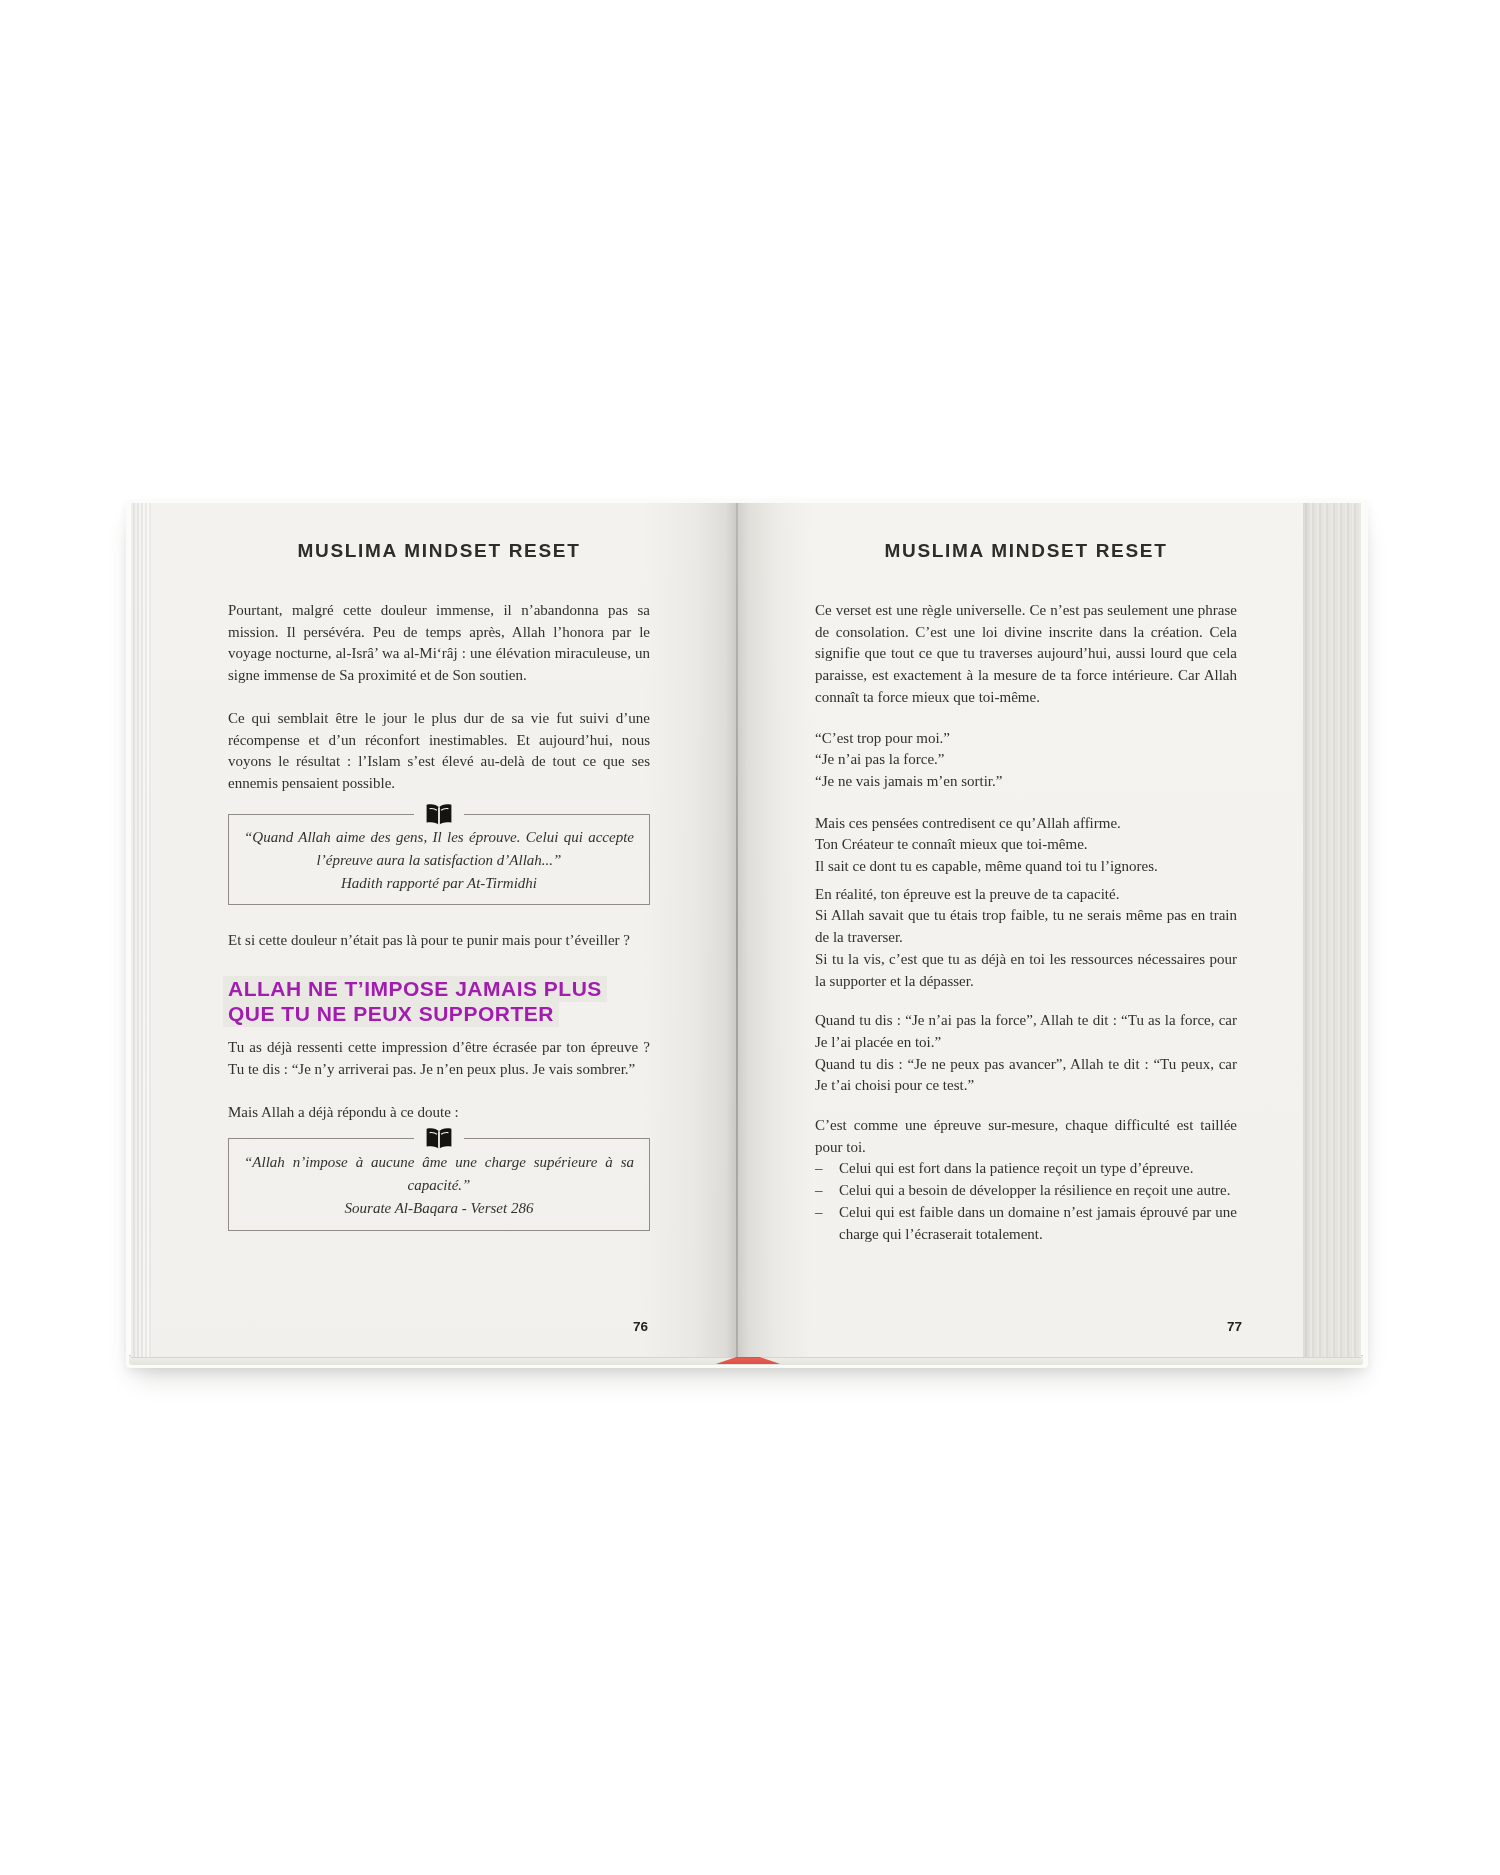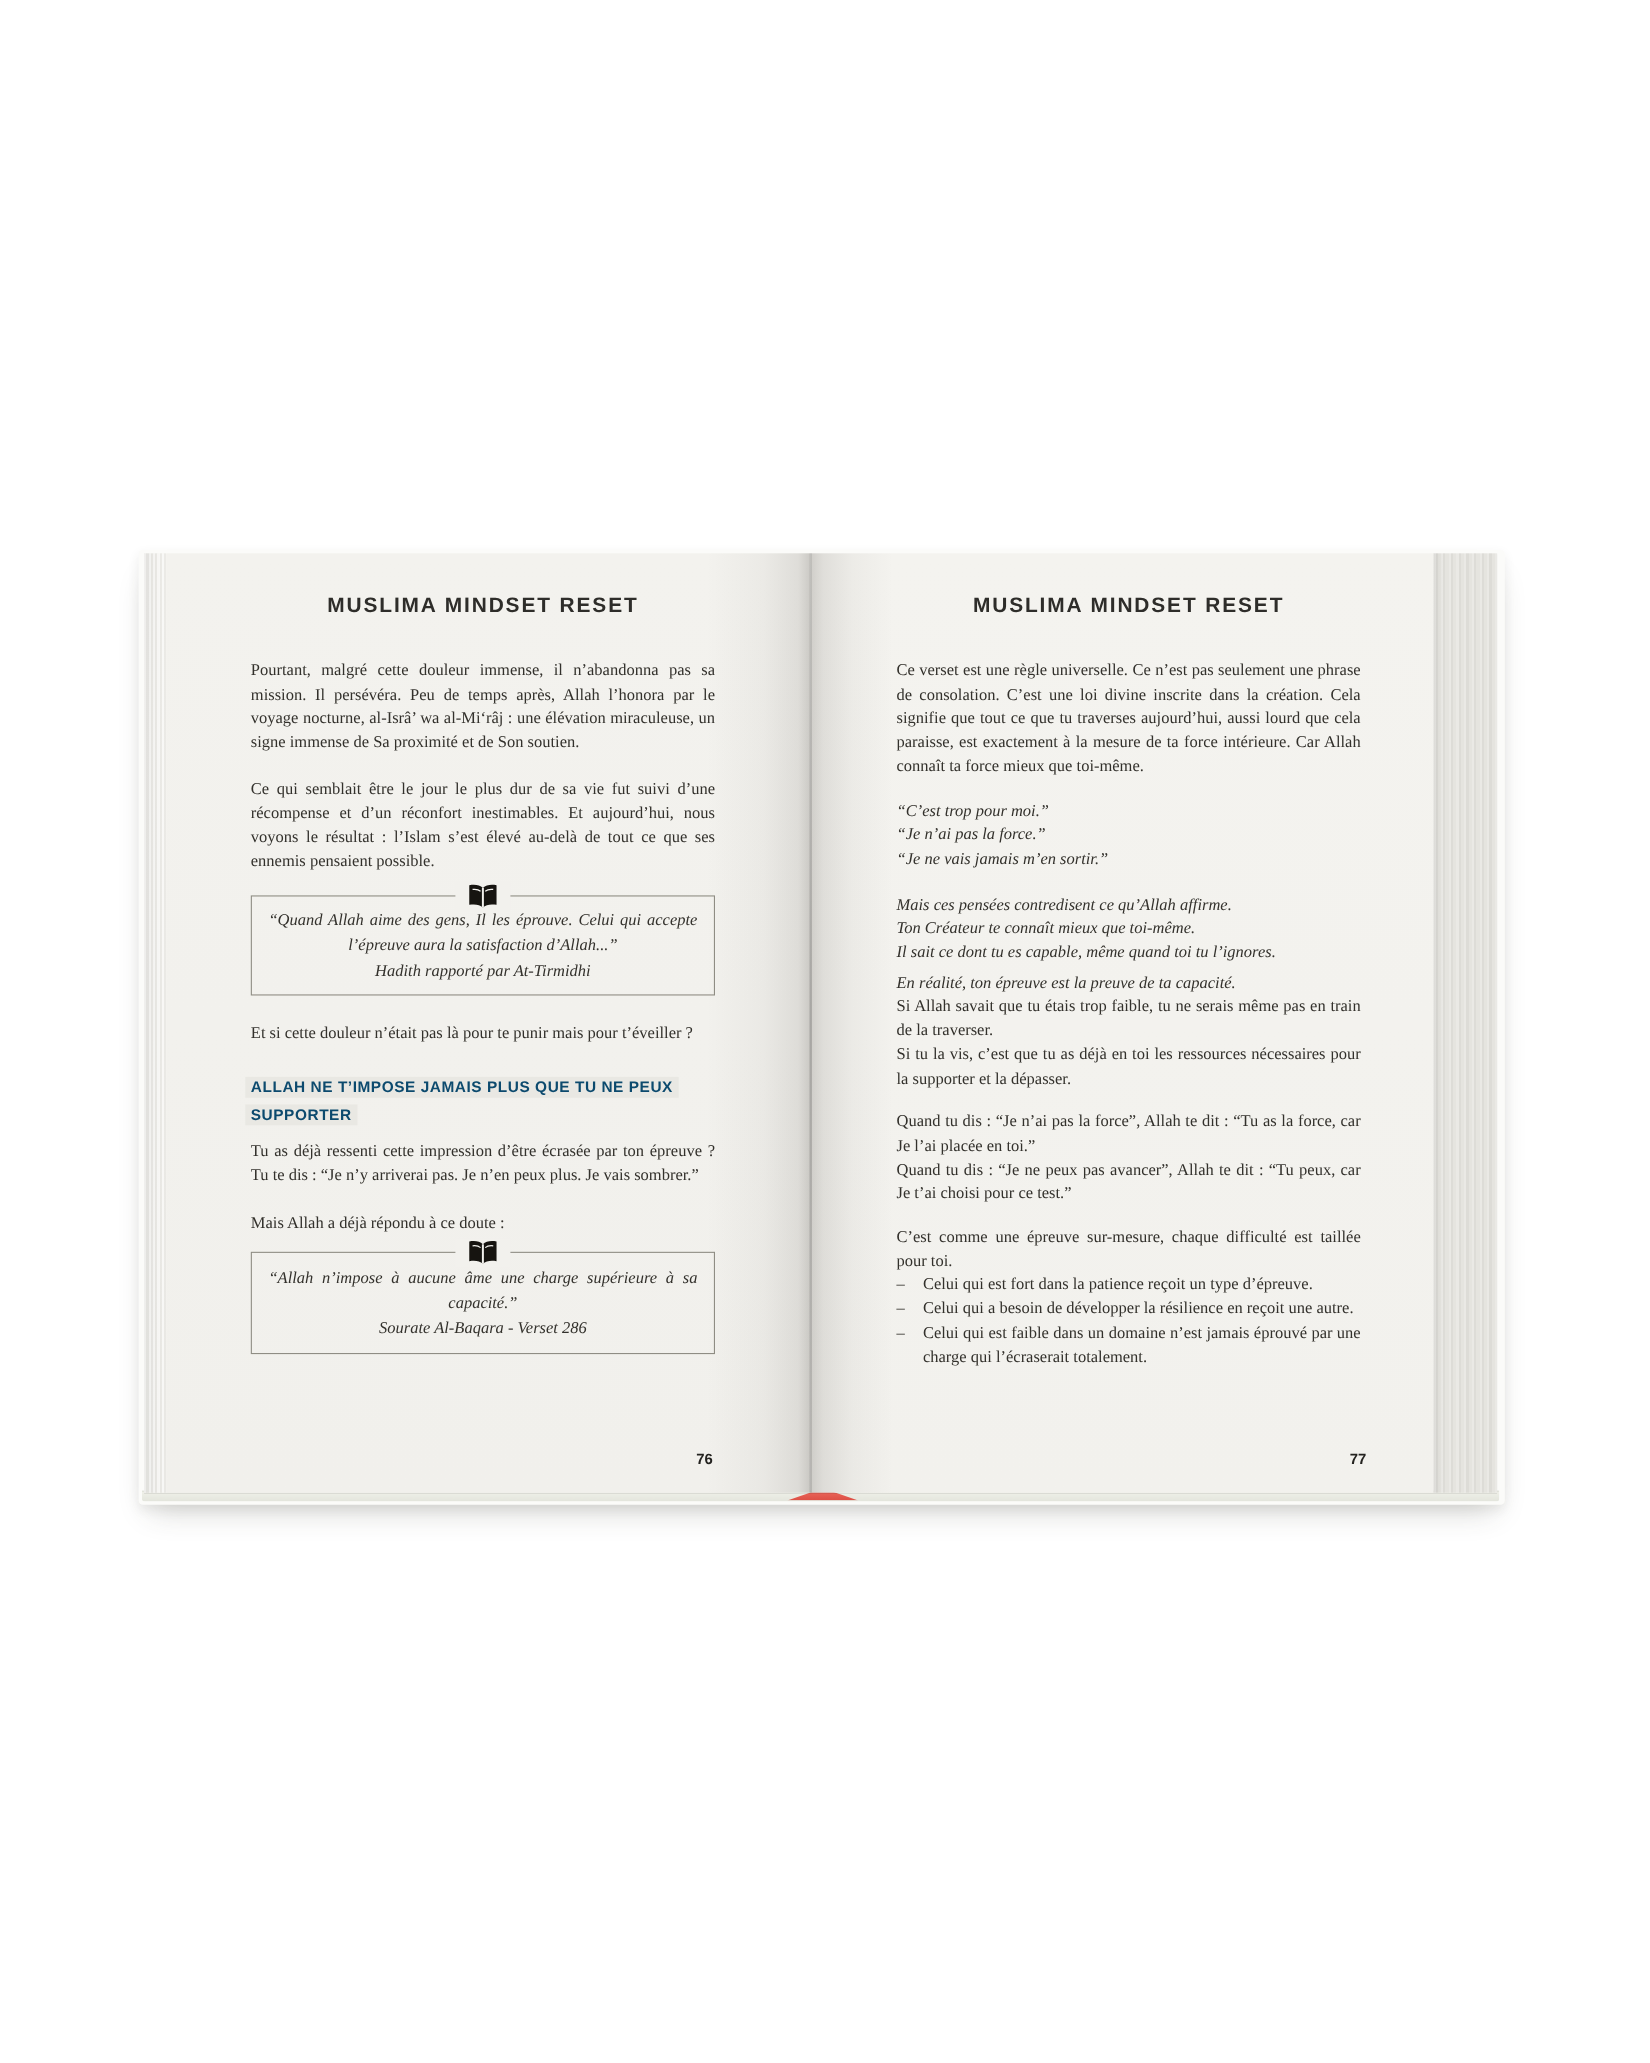--- a/index.html
+++ b/index.html
@@ -72,29 +72,29 @@
   .running-head{
     position:absolute;top:37px;left:0;right:0;text-align:center;
     font-family:"Liberation Sans","DejaVu Sans",sans-serif;
     font-size:19px;font-weight:600;letter-spacing:1.7px;color:#2e2d2a;
   }
   .flow{padding-top:97px;}
   .body{
     margin:0;font-size:15px;line-height:21.7px;color:#33312c;
     text-align:justify;
   }
-  .line{font-size:15px;line-height:21.7px;color:#33312c;text-align:left;font-style:italic;}
+  .line{font-size:15px;line-height:21.7px;color:#33312c;text-align:left;}
   .mt-21{margin-top:21px;} .mt-25{margin-top:25px;} .mt-11{margin-top:11px;}
   .mt-19{margin-top:19px;} .mt-20{margin-top:20px;} .mt-17{margin-top:6px;}
   .mt-18{margin-top:18px;}
   .heading{
     margin:25px 0 0 0;
     font-family:"Liberation Sans","DejaVu Sans",sans-serif;
-    font-size:14px;line-height:25px;font-weight:700;letter-spacing:0.5px;
-    color:#0c4a6e;text-align:left;
+    font-size:21px;line-height:25px;font-weight:700;letter-spacing:0.5px;
+    color:#a21caf;text-align:left;
   }
   .heading .hl{
     background:#e9e8e3;padding:1px 5px 2px 5px;margin-left:-5px;
     -webkit-box-decoration-break:clone;box-decoration-break:clone;
   }
   .quote-box{
     position:relative;margin:19px 0 0 0;border:1px solid #8f8d84;
     padding:11px 15px 9px 15px;
   }
   .quote-box.qb2{margin-top:15px;padding:12px 15px 10px 15px;}

